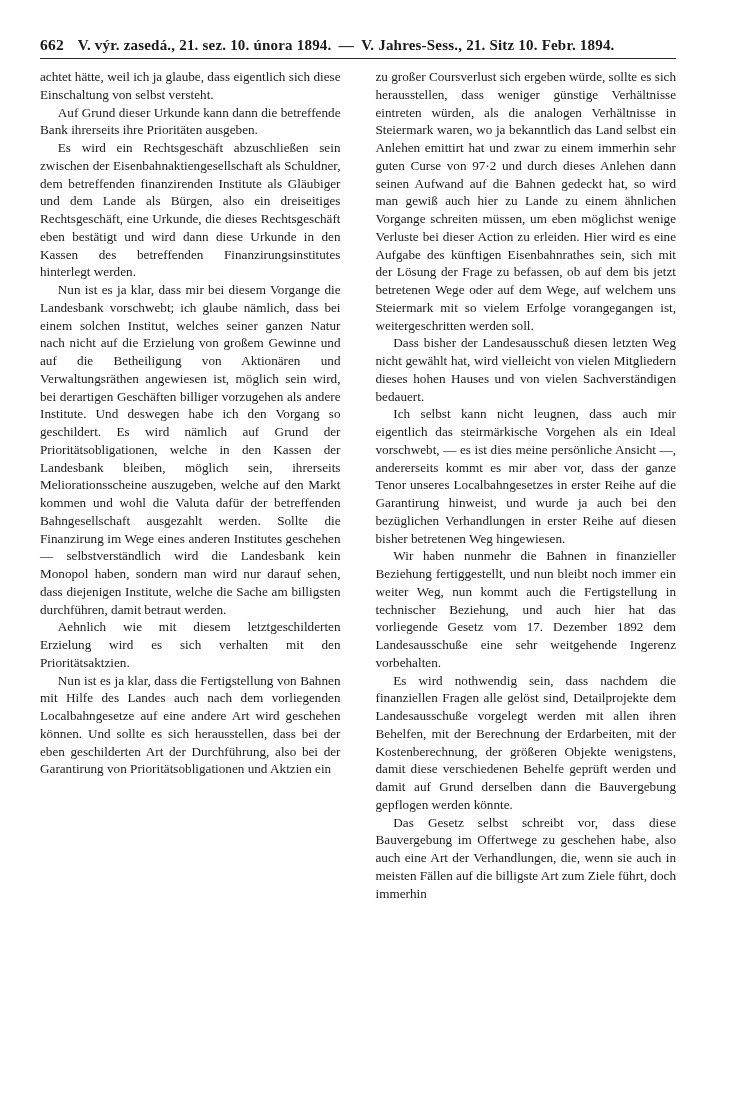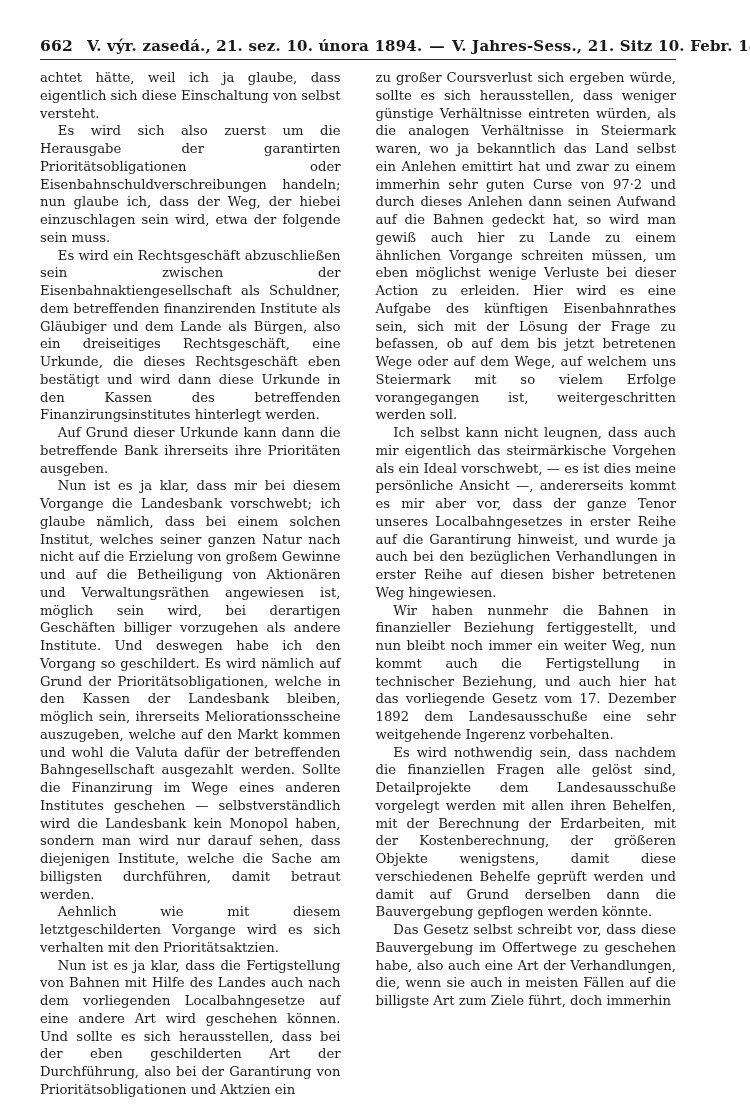--- a/index.html
+++ b/index.html
@@ -15,20 +15,21 @@
     color: #1a1a1a;
     overflow: hidden;
   }
   .page {
     position: absolute;
     top: 0; left: 0;
     width: 716px;
     height: 1119px;
     box-sizing: border-box;
     padding: 36px 40px 20px 40px;
+    font-family: Liberation Serif, serif;
   }
   .header {
     display: flex;
     align-items: baseline;
     justify-content: flex-start;
     font-weight: bold;
     font-size: 15.5px;
     letter-spacing: 0.2px;
     margin-bottom: 4px;
     white-space: nowrap;
@@ -92,32 +93,32 @@
     <span class="head-left">V. výr. zasedá., 21. sez. 10. února 1894.</span>
     <span class="head-dash">—</span>
     <span class="head-right">V. Jahres-Sess., 21. Sitz 10. Febr. 1894.</span>
   </div>
   <hr class="rule">
 
   <div class="columns">
 
     <div class="col">
       <p class="noindent">achtet hätte, weil ich ja glaube, dass eigentlich sich diese Einschaltung von selbst versteht.</p>
-      <p>Es wird sich also zuerst um die Herausgabe der garantirten Prioritätsobligationen oder Eisenbahnschuldverschreibungen handeln; nun glaube ich, dass der Weg, der hiebei einzuschlagen sein wird, etwa der folgende sein muss.</p>
+      <p>Auf Grund dieser Urkunde kann dann die betreffende Bank ihrerseits ihre Prioritäten ausgeben.</p>
       <p>Es wird ein Rechtsgeschäft abzuschließen sein zwischen der Eisenbahnaktiengesellschaft als Schuldner, dem betreffenden finanzirenden Institute als Gläubiger und dem Lande als Bürgen, also ein dreiseitiges Rechtsgeschäft, eine Urkunde, die dieses Rechtsgeschäft eben bestätigt und wird dann diese Urkunde in den Kassen des betreffenden Finanzirungsinstitutes hinterlegt werden.</p>
-      <p>Auf Grund dieser Urkunde kann dann die betreffende Bank ihrerseits ihre Prioritäten ausgeben.</p>
       <p>Nun ist es ja klar, dass mir bei diesem Vorgange die Landesbank vorschwebt; ich glaube nämlich, dass bei einem solchen Institut, welches seiner ganzen Natur nach nicht auf die Erzielung von großem Gewinne und auf die Betheiligung von Aktionären und Verwaltungsräthen angewiesen ist, möglich sein wird, bei derartigen Geschäften billiger vorzugehen als andere Institute. Und deswegen habe ich den Vorgang so geschildert. Es wird nämlich auf Grund der Prioritätsobligationen, welche in den Kassen der Landesbank bleiben, möglich sein, ihrerseits Meliorationsscheine auszugeben, welche auf den Markt kommen und wohl die Valuta dafür der betreffenden Bahngesellschaft ausgezahlt werden. Sollte die Finanzirung im Wege eines anderen Institutes geschehen — selbstverständlich wird die Landesbank kein Monopol haben, sondern man wird nur darauf sehen, dass diejenigen Institute, welche die Sache am billigsten durchführen, damit betraut werden.</p>
-      <p>Aehnlich wie mit diesem letztgeschilderten Vorgange wird es sich verhalten mit den Prioritätsaktzien.</p>
+      <p>Aehnlich wie mit diesem letztgeschilderten Erzielung wird es sich verhalten mit den Prioritätsaktzien.</p>
       <p>Nun ist es ja klar, dass die Fertigstellung von Bahnen mit Hilfe des Landes auch nach dem vorliegenden Localbahngesetze auf eine andere Art wird geschehen können. Und sollte es sich herausstellen, dass bei der eben geschilderten Art der Durchführung, also bei der Garantirung von Prioritätsobligationen und Aktzien ein</p>
     </div>
 
     <div class="divider"></div>
 
     <div class="col">
       <p class="noindent">zu großer Coursverlust sich ergeben würde, sollte es sich herausstellen, dass weniger günstige Verhältnisse eintreten würden, als die analogen Verhältnisse in Steiermark waren, wo ja bekanntlich das Land selbst ein Anlehen emittirt hat und zwar zu einem immerhin sehr guten Curse von 97·2 und durch dieses Anlehen dann seinen Aufwand auf die Bahnen gedeckt hat, so wird man gewiß auch hier zu Lande zu einem ähnlichen Vorgange schreiten müssen, um eben möglichst wenige Verluste bei dieser Action zu erleiden. Hier wird es eine Aufgabe des künftigen Eisenbahnrathes sein, sich mit der Lösung der Frage zu befassen, ob auf dem bis jetzt betretenen Wege oder auf dem Wege, auf welchem uns Steiermark mit so vielem Erfolge vorangegangen ist, weitergeschritten werden soll.</p>
+      <p>Dass bisher der Landesausschuß diesen letzten Weg nicht gewählt hat, wird vielleicht von vielen Mitgliedern dieses hohen Hauses und von vielen Sachverständigen bedauert.</p>
       <p>Ich selbst kann nicht leugnen, dass auch mir eigentlich das steirmärkische Vorgehen als ein Ideal vorschwebt, — es ist dies meine persönliche Ansicht —, andererseits kommt es mir aber vor, dass der ganze Tenor unseres Localbahngesetzes in erster Reihe auf die Garantirung hinweist, und wurde ja auch bei den bezüglichen Verhandlungen in erster Reihe auf diesen bisher betretenen Weg hingewiesen.</p>
       <p>Wir haben nunmehr die Bahnen in finanzieller Beziehung fertiggestellt, und nun bleibt noch immer ein weiter Weg, nun kommt auch die Fertigstellung in technischer Beziehung, und auch hier hat das vorliegende Gesetz vom 17. Dezember 1892 dem Landesausschuße eine sehr weitgehende Ingerenz vorbehalten.</p>
       <p>Es wird nothwendig sein, dass nachdem die finanziellen Fragen alle gelöst sind, Detailprojekte dem Landesausschuße vorgelegt werden mit allen ihren Behelfen, mit der Berechnung der Erdarbeiten, mit der Kostenberechnung, der größeren Objekte wenigstens, damit diese verschiedenen Behelfe geprüft werden und damit auf Grund derselben dann die Bauvergebung gepflogen werden könnte.</p>
       <p>Das Gesetz selbst schreibt vor, dass diese Bauvergebung im Offertwege zu geschehen habe, also auch eine Art der Verhandlungen, die, wenn sie auch in meisten Fällen auf die billigste Art zum Ziele führt, doch immerhin</p>
     </div>
 
   </div>
 </div>
 
 </body></html>

